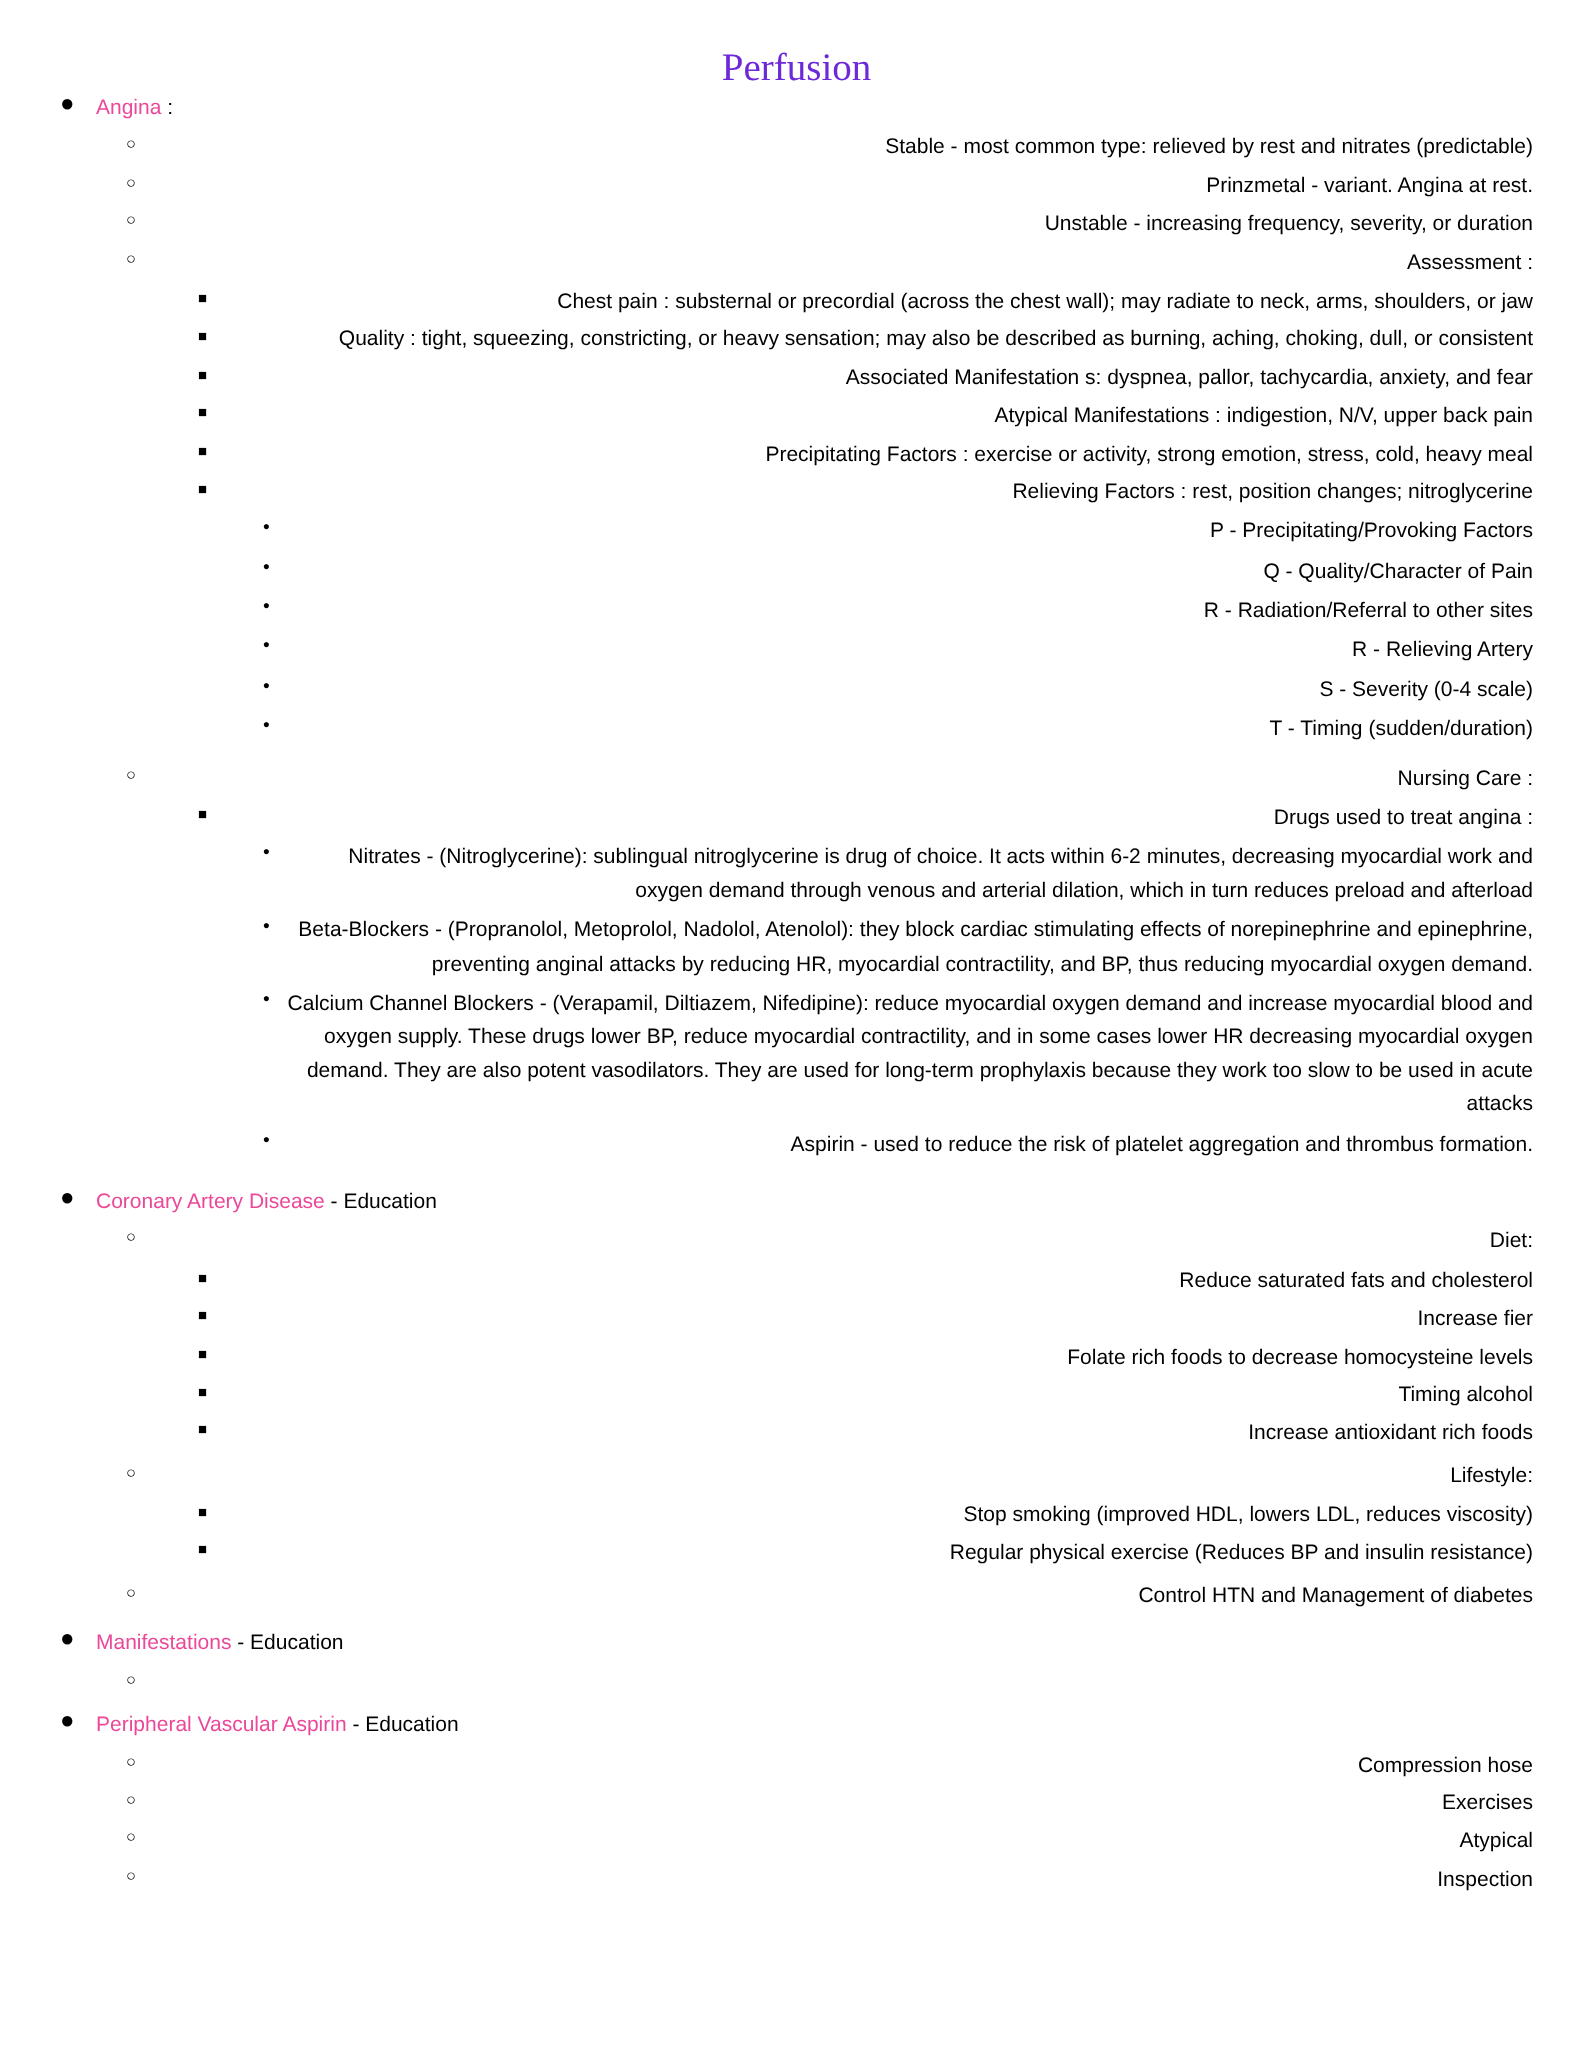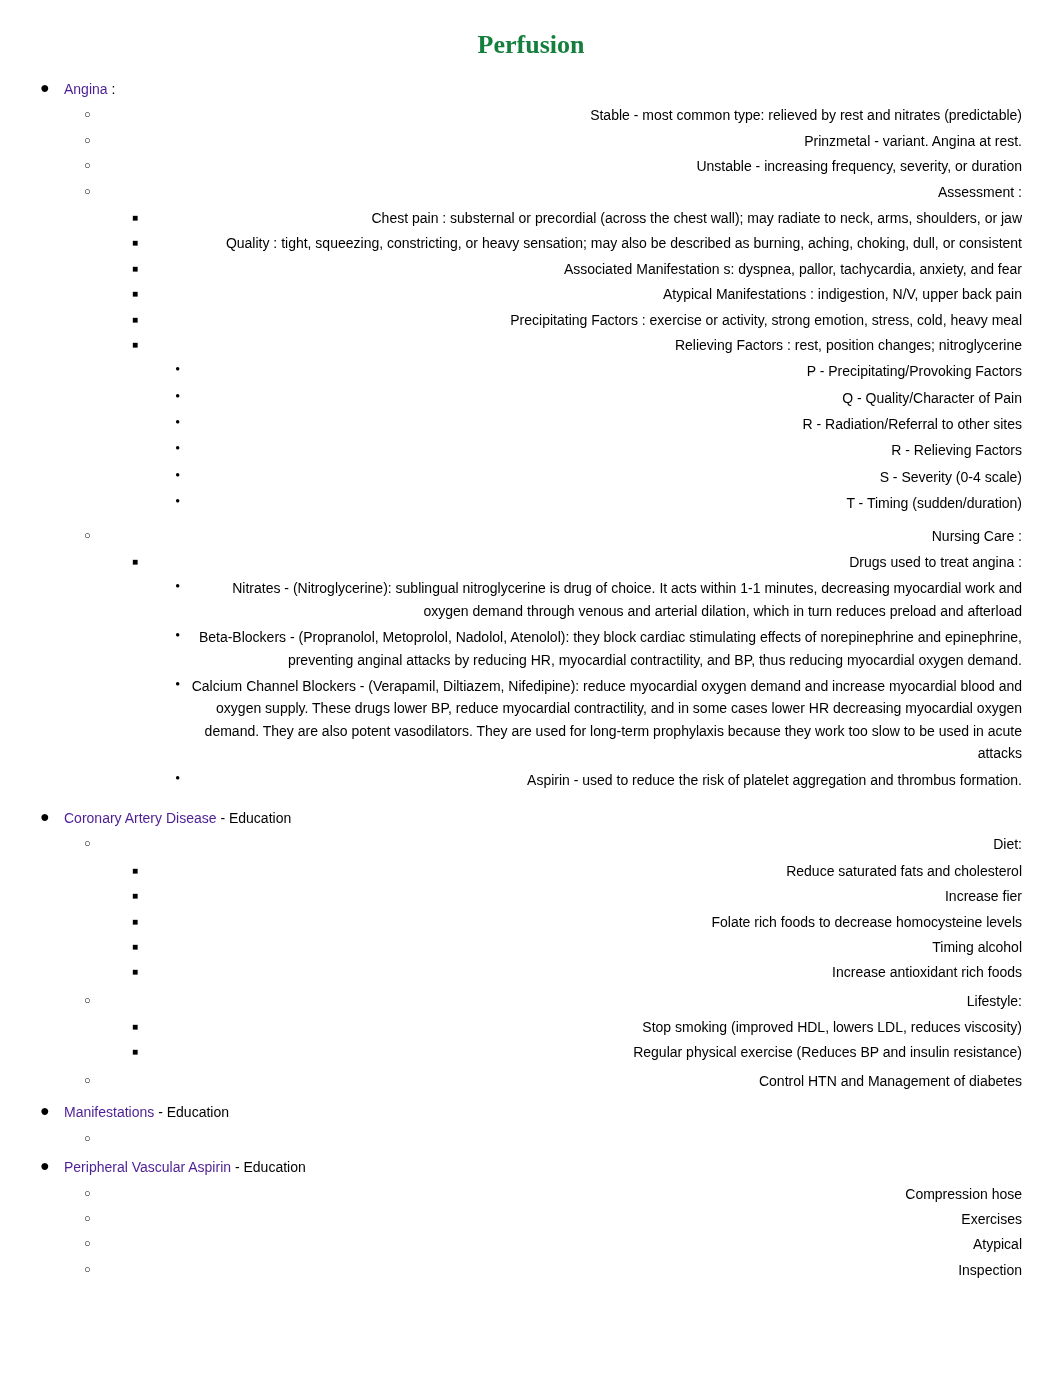--- a/index.html
+++ b/index.html
@@ -13,29 +13,28 @@
       font-family: Arial, sans-serif;
       font-size: 14px;
       color: #000000;
       padding: 30px 40px;
       max-width: 1062px;
       margin: 0 auto;
     }
 
     h1.page-title {
       text-align: center;
-      color: #15803d;
+      color: #6d28d9;
       font-size: 26px;
-      font-weight: bold;
-      margin-bottom: 18px;
+      font-weight: normal;
       font-family: Georgia, serif;
     }
 
     .link-text {
-      color: #4c1d95;
+      color: #ec4899;
       text-decoration: none;
     }
 
     ul.top-level {
       list-style: none;
       padding-left: 0;
     }
 
     ul.top-level > li {
       display: flex;
@@ -192,21 +191,21 @@
                         <li>
         <span class="filled-circle-bullet">●</span>
         <span class="filled-circle-content">Q - Quality/Character of Pain</span>
       </li>
                         <li>
         <span class="filled-circle-bullet">●</span>
         <span class="filled-circle-content">R - Radiation/Referral to other sites</span>
       </li>
                         <li>
         <span class="filled-circle-bullet">●</span>
-        <span class="filled-circle-content">R - Relieving Factors</span>
+        <span class="filled-circle-content">R - Relieving Artery</span>
       </li>
                         <li>
         <span class="filled-circle-bullet">●</span>
         <span class="filled-circle-content">S - Severity (0-4 scale)</span>
       </li>
                         <li>
         <span class="filled-circle-bullet">●</span>
         <span class="filled-circle-content">T - Timing (sudden/duration)</span>
       </li>
                       </ul></span>
@@ -214,21 +213,21 @@
                 </ul></span>
       </li>
             <li>
         <span class="circle-bullet">○</span>
         <span class="circle-content">Nursing Care  :<ul class="square-list">
                   <li>
         <span class="square-bullet">■</span>
         <span class="square-content">Drugs used to treat angina   :<ul class="filled-circle-list">
                         <li>
         <span class="filled-circle-bullet">●</span>
-        <span class="filled-circle-content">Nitrates  - (Nitroglycerine): sublingual nitroglycerine is drug of choice. It acts within 1-1 minutes, decreasing myocardial work and oxygen demand through venous and arterial dilation, which in turn reduces preload and afterload</span>
+        <span class="filled-circle-content">Nitrates  - (Nitroglycerine): sublingual nitroglycerine is drug of choice. It acts within 6-2 minutes, decreasing myocardial work and oxygen demand through venous and arterial dilation, which in turn reduces preload and afterload</span>
       </li>
                         <li>
         <span class="filled-circle-bullet">●</span>
         <span class="filled-circle-content">Beta-Blockers  - (Propranolol, Metoprolol, Nadolol, Atenolol): they block cardiac stimulating effects of norepinephrine and epinephrine, preventing anginal attacks by reducing HR, myocardial contractility, and BP, thus reducing myocardial oxygen demand.</span>
       </li>
                         <li>
         <span class="filled-circle-bullet">●</span>
         <span class="filled-circle-content">Calcium Channel Blockers   - (Verapamil, Diltiazem, Nifedipine): reduce myocardial oxygen demand and increase myocardial blood and oxygen supply. These drugs lower BP, reduce myocardial contractility, and in some cases lower HR decreasing myocardial oxygen demand. They are also potent vasodilators. They are used for long-term prophylaxis because they work too slow to be used in acute attacks</span>
       </li>
                         <li>

